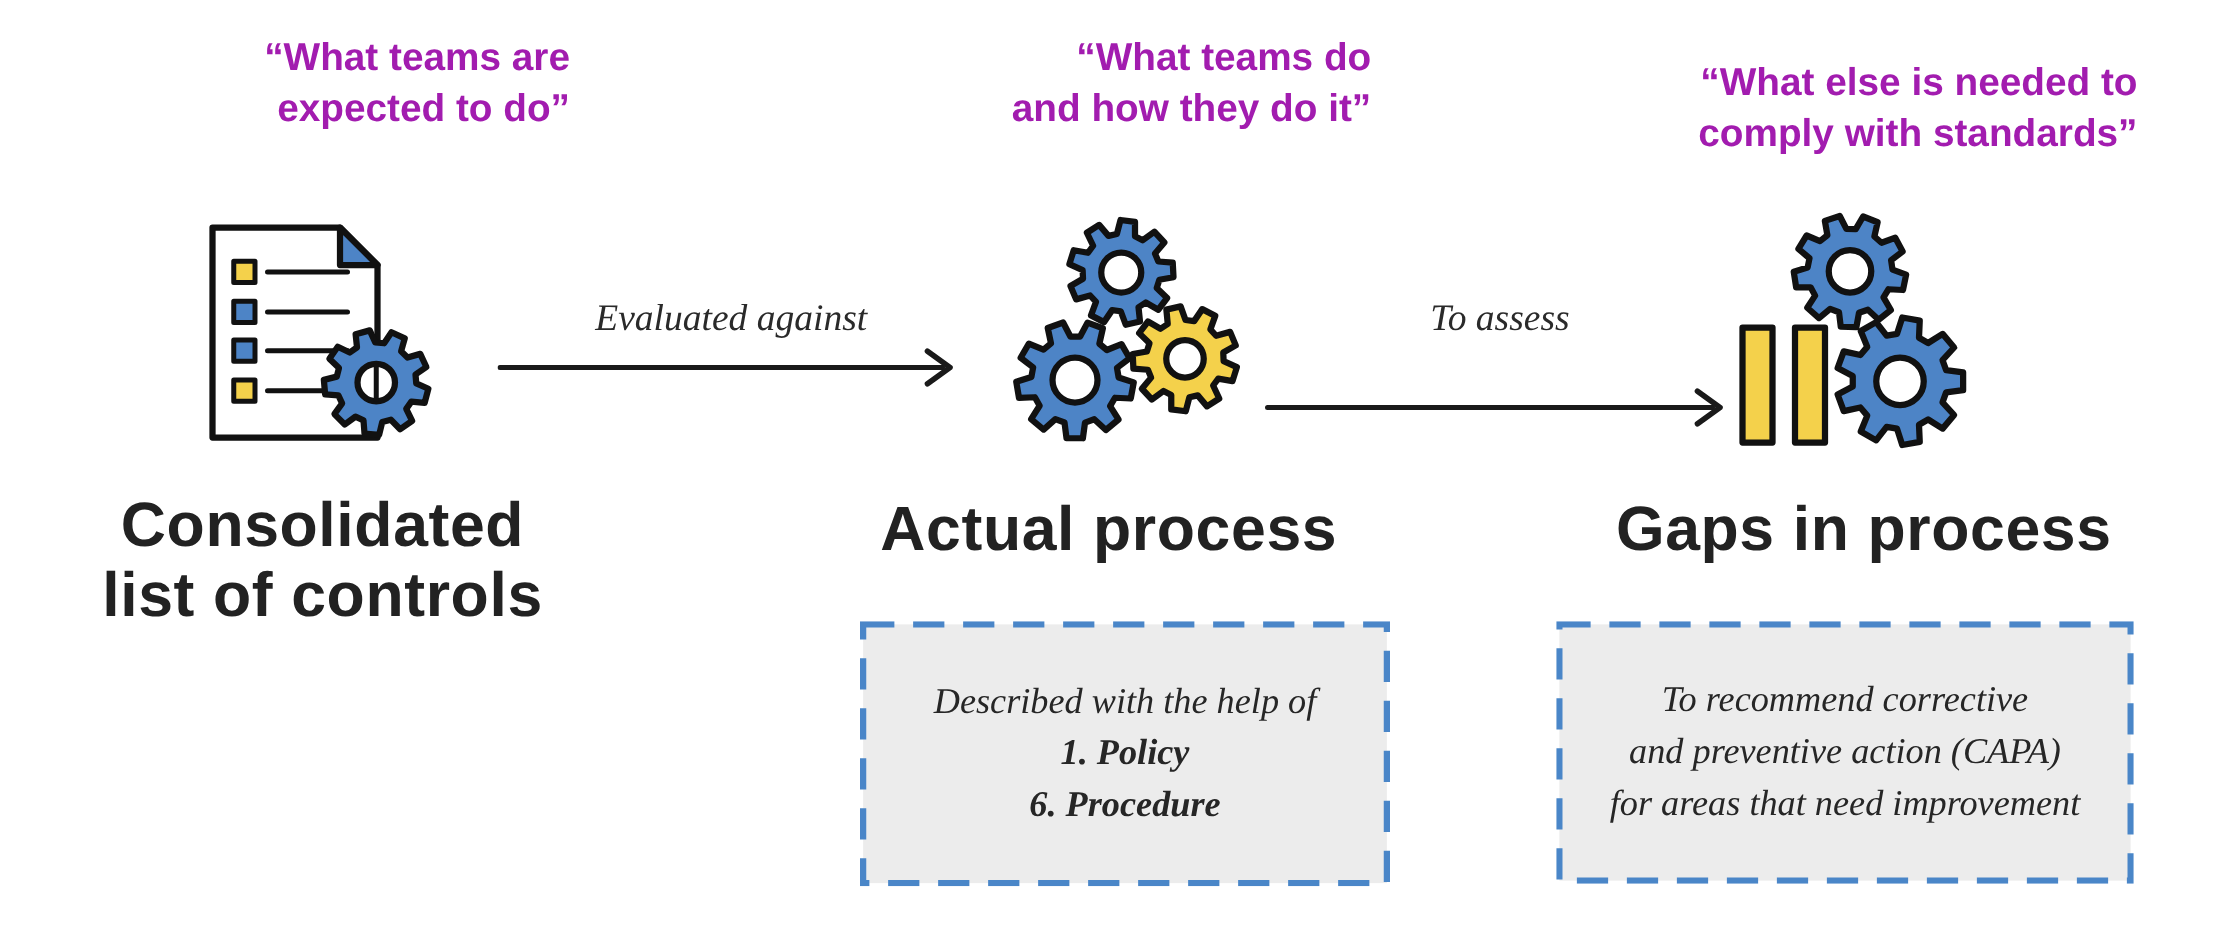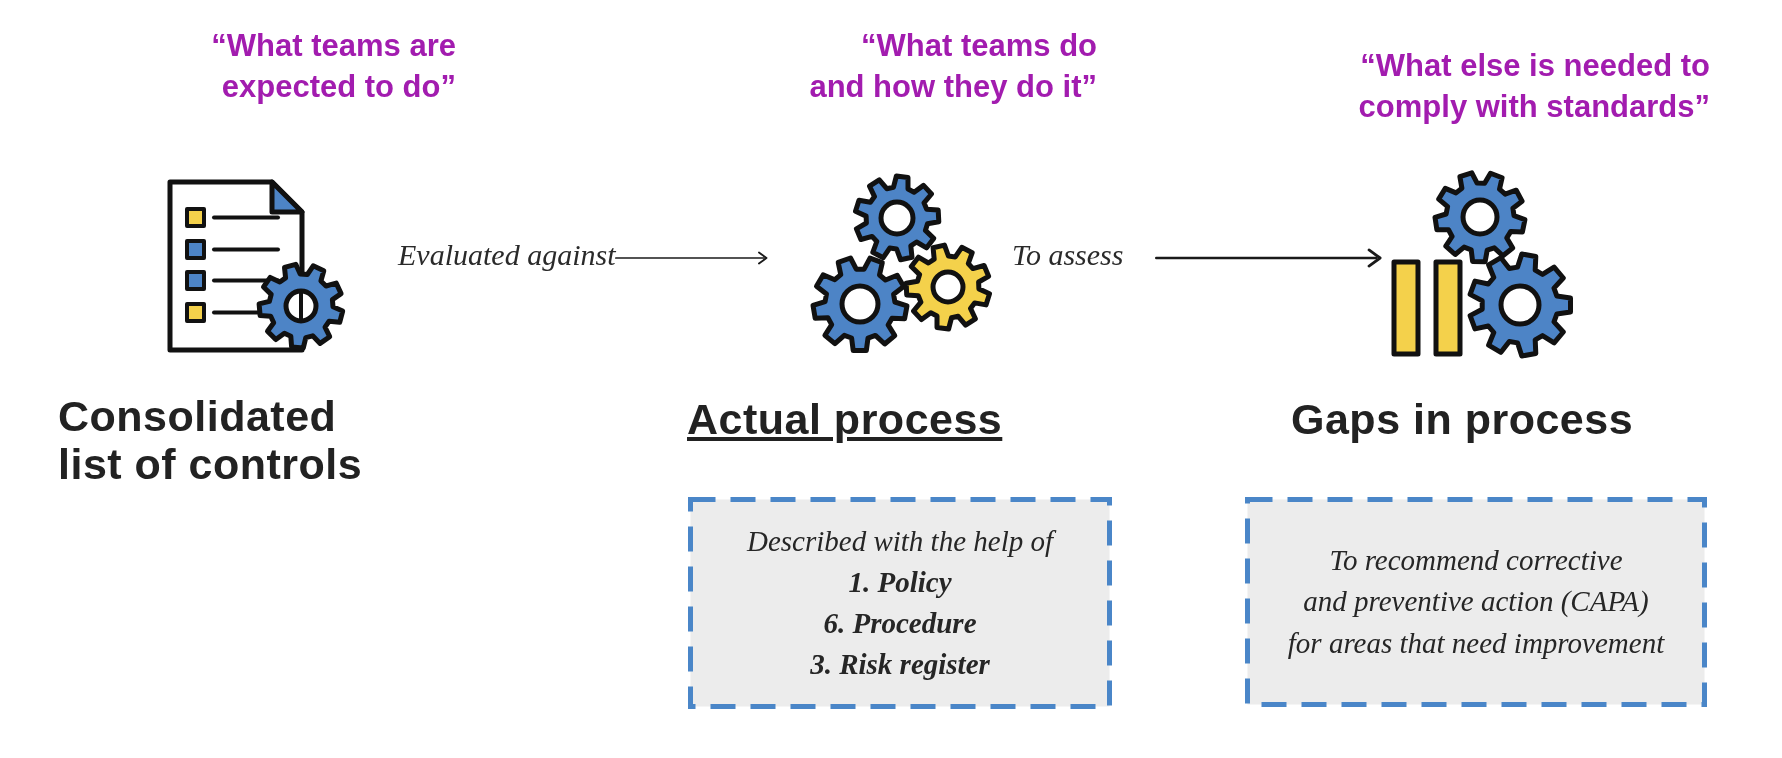--- a/index.html
+++ b/index.html
@@ -25,46 +25,47 @@
   .q3{left:1290px;top:26px;width:420px;margin-top:20px;}
 
   .icon{position:absolute;}
   .icon-doc{left:166px;top:178px;}
   .icon-gears{left:798px;top:153px;}
   .icon-gaps{left:1388px;top:158px;}
 
   .arrow{
     position:absolute;
     display:flex;
-    flex-direction:row;
+    flex-direction:column;
     align-items:center;
   }
   .arrow1{left:398px;top:238px;width:374px;}
   .arrow2{left:1012px;top:238px;width:376px;gap:32px;}
   .arrow-label{
     font-family:"Liberation Serif", serif;
     font-style:italic;
     font-size:30px;
     color:#2a2a2a;
     margin-bottom:6px;
     white-space:nowrap;
   }
 
   .title{
     position:absolute;
     width:400px;
+    text-align:center;
     font-weight:bold;
-    font-size:43px;
+    font-size:50px;
     line-height:1.12;
     color:#222222;
     white-space:pre-line;
     letter-spacing:0.5px;
   }
   .t1{left:58px;top:392px;}
-  .t2{left:687px;top:395px;text-decoration:underline;}
+  .t2{left:687px;top:395px;}
   .t3{left:1291px;top:395px;}
 
   .note{
     position:absolute;
   }
   .n1{left:62px;top:530px;width:390px;height:148px;}
   .n2{left:688px;top:497px;width:424px;height:212px;}
   .n3{left:1245px;top:497px;width:462px;height:210px;}
   .note-border{position:absolute;left:0;top:0;}
   .note-text{
@@ -153,21 +154,20 @@
 
 
   <div class="note n2">
     <svg class="note-border" width="424" height="212" viewBox="0 0 424 212">
       <rect class="note-rect" x="2.5" y="2.5" width="419" height="207" stroke-width="5" stroke-dasharray="25 15" fill="#ececec" stroke="#4a86c8"></rect>
     </svg>
     <div class="note-text">
       <div>Described with the help of</div>
       <div class="note-item">1. Policy</div>
       <div class="note-item">6. Procedure</div>
-      <div class="note-item">3. Risk register</div>
     </div>
   </div>
 
   <div class="note n3">
     <svg class="note-border" width="462" height="210" viewBox="0 0 462 210">
       <rect class="note-rect" x="2.5" y="2.5" width="457" height="205" stroke-width="5" stroke-dasharray="25 15" fill="#ececec" stroke="#4a86c8"></rect>
     </svg>
     <div class="note-text">To recommend corrective
 and preventive action (CAPA)
 for areas that need improvement</div>

